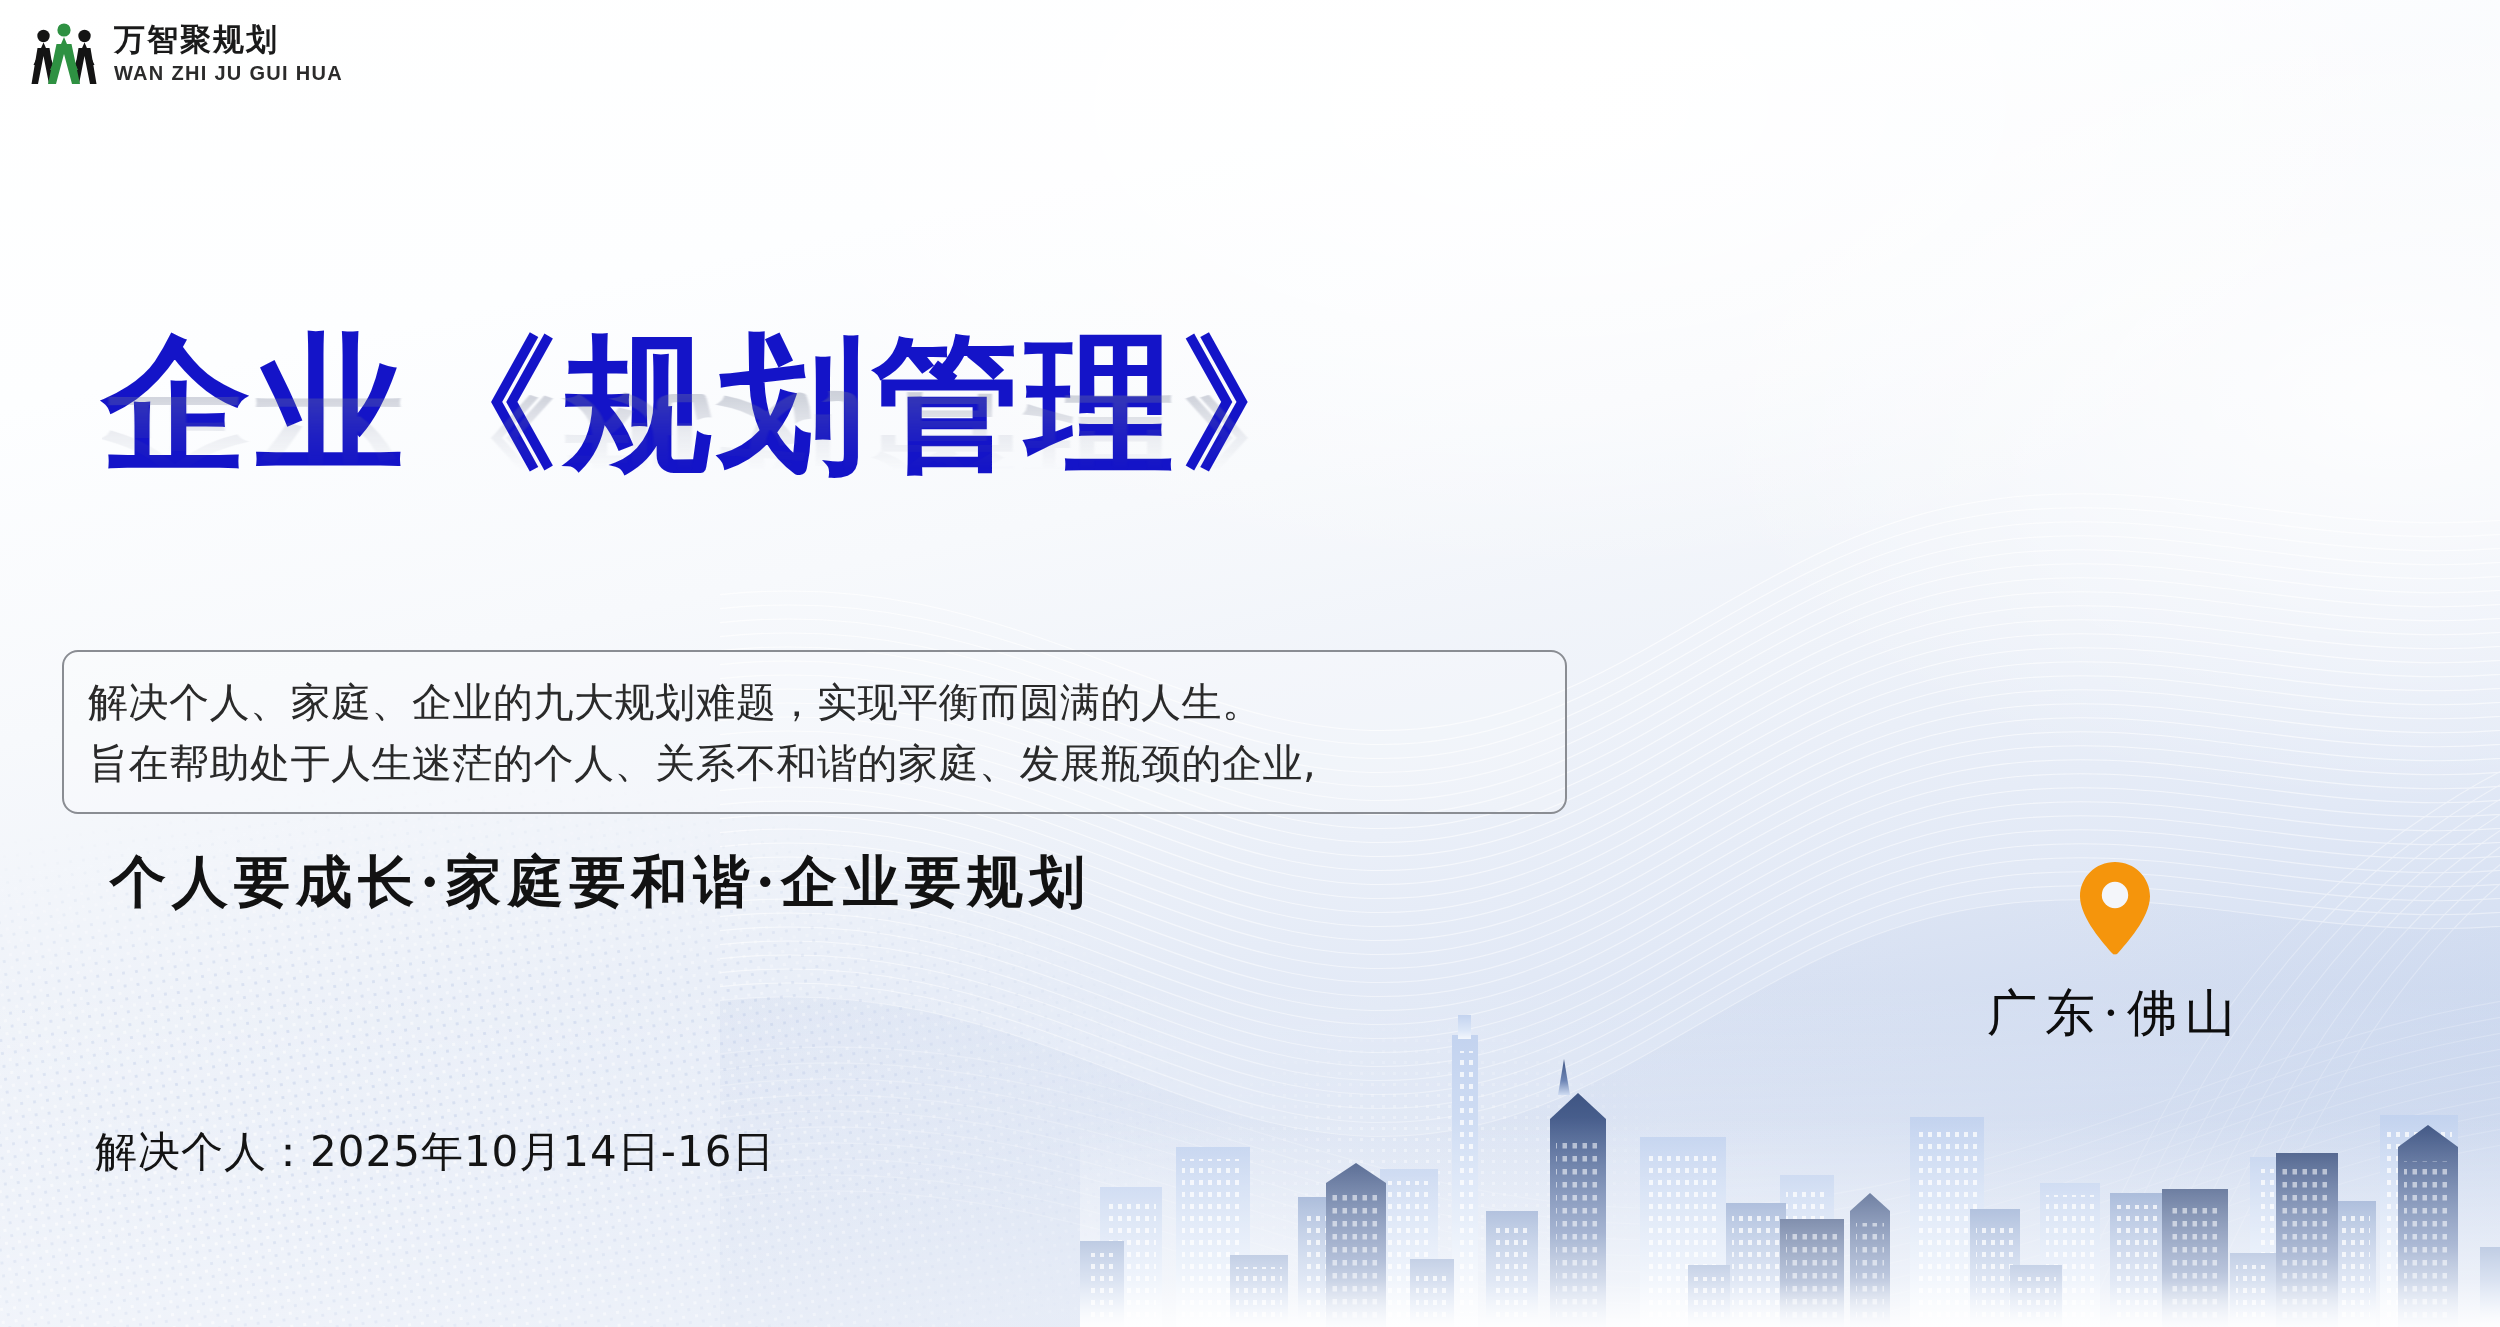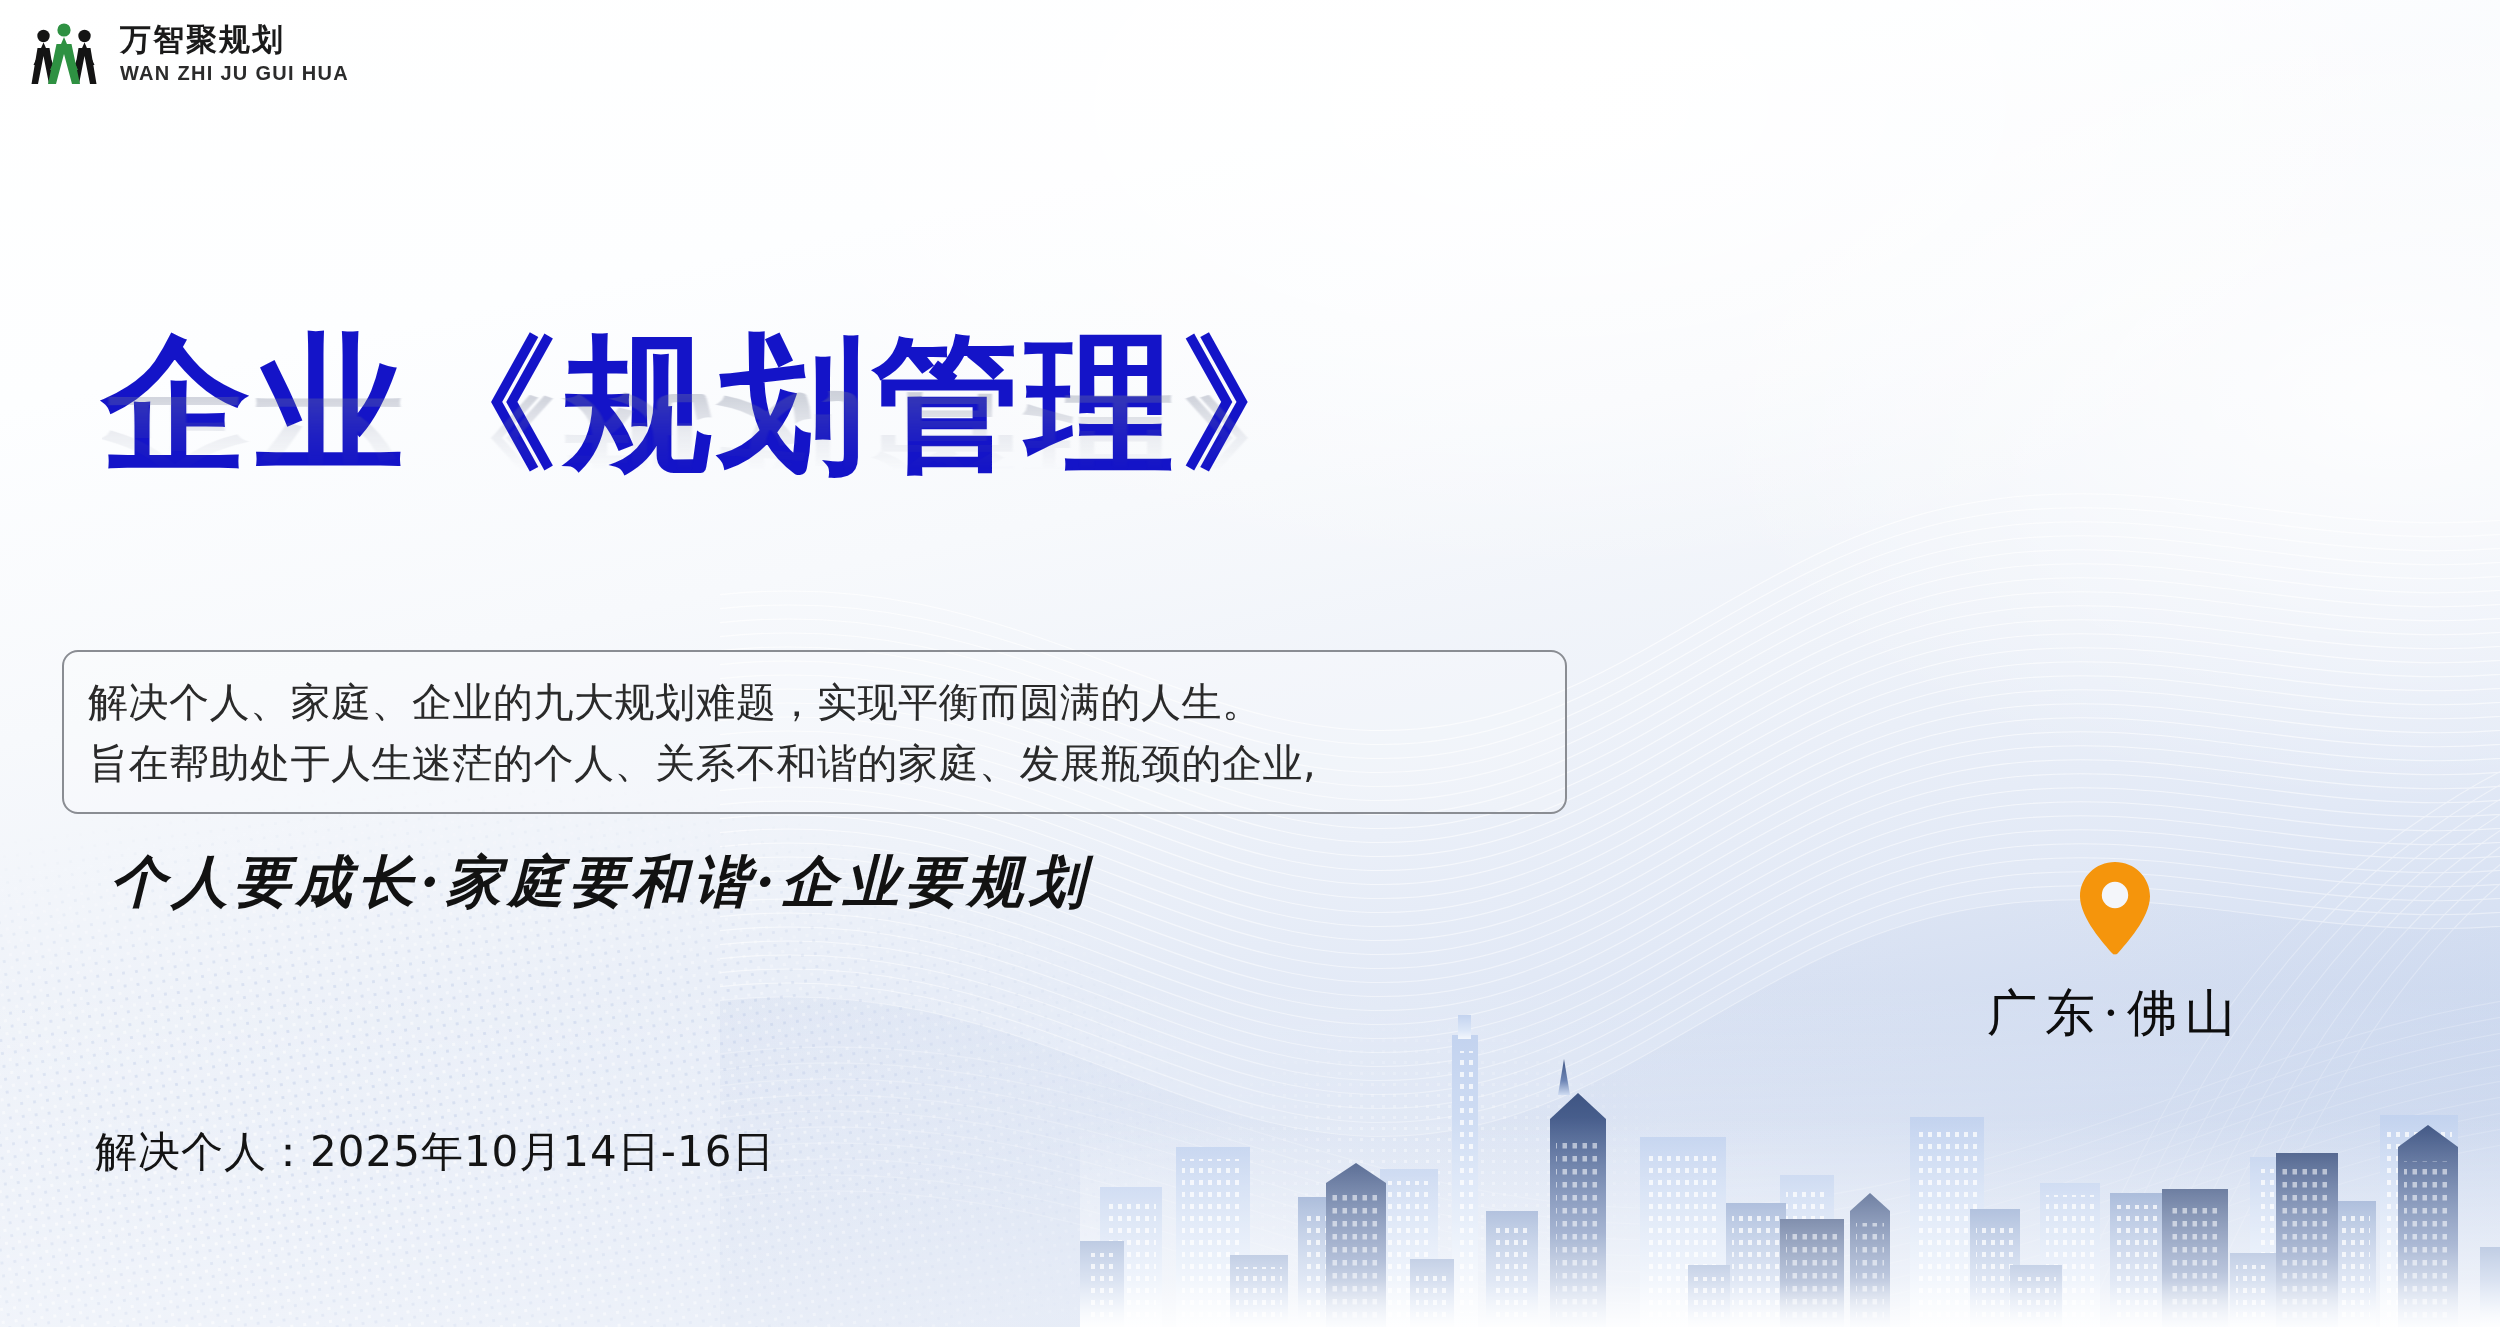--- a/index.html
+++ b/index.html
@@ -69,21 +69,21 @@
     background:linear-gradient(to top, rgba(255,255,255,.55) 0%, rgba(255,255,255,0) 26%);
   }
 
   
   .skyline { left:auto; right:0; bottom:0; top:auto; width:1420px; height:330px; }
   .skyline svg { width:100%; height:100%; display:block; }
 
   
   .logo {
     position:absolute; left:28px; top:18px;
-    display:flex; align-items:center; gap:20px;justify-content:space-between;
+    display:flex; align-items:center; gap:14px;justify-content:space-between;
   }
   .logo-mark { width:72px; height:70px; display:block; }
   .logo-text { display:flex; flex-direction:column; line-height:1; }
   .logo-cn {
     font-family:"DejaVu Serif","Liberation Serif",serif;
     font-size:31px; font-weight:700; color:#1a1a1a;
     letter-spacing:2px; white-space:nowrap;
   }
   .logo-en {
     font-size:20px; font-weight:700; color:#2b2b2b;
@@ -123,21 +123,21 @@
     font-family:"DejaVu Sans","Liberation Sans",sans-serif;
     font-size:40px; font-weight:400; color:#2a2a2a;
     line-height:1.52; letter-spacing:.5px; white-space:nowrap;
   }
 
   
   .tagline {
     position:absolute; left:110px; top:845px;
     font-family:"DejaVu Serif","Liberation Serif",serif;
     font-size:56px; font-weight:700; color:#121212;
-    letter-spacing:6px; white-space:nowrap;font-style:italic;
+    letter-spacing:6px; white-space:nowrap;
   }
 
   
   .location-block {
     position:absolute; left:1950px; top:860px;
     width:330px; text-align:center;
   }
   .pin-icon { width:78px; height:96px; display:block; margin:0 auto; }
   .location-label {
     margin-top:24px;

